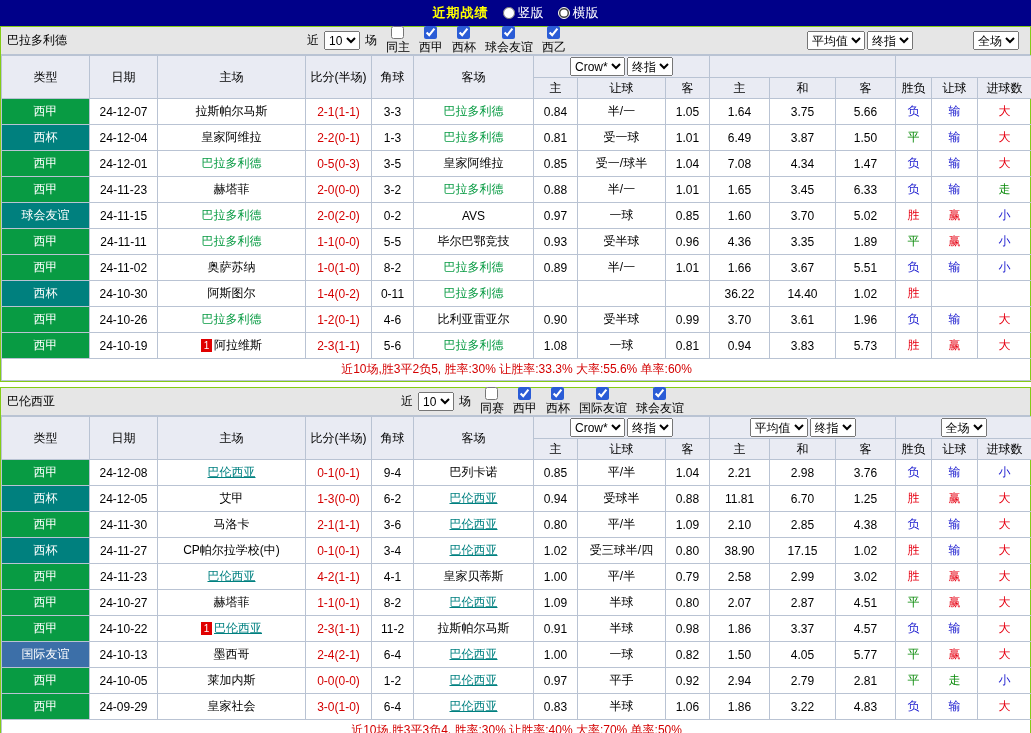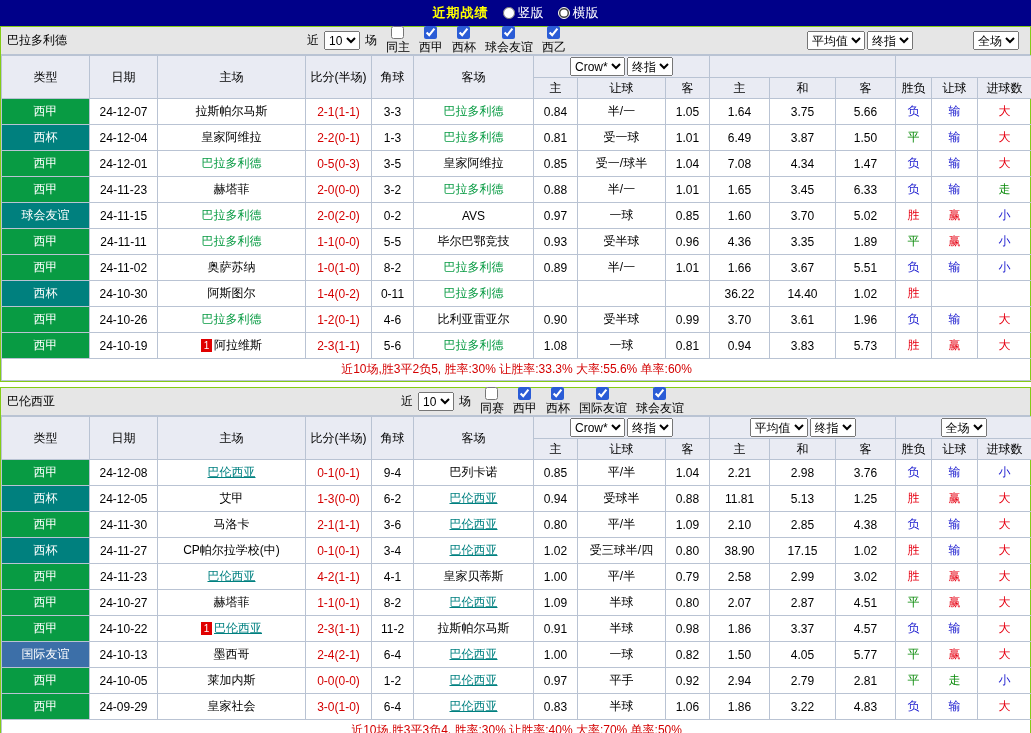--- a/index.html
+++ b/index.html
@@ -414,21 +414,21 @@
             <td class="type-cell" style="background: rgb(0, 128, 126);">西杯</td>
             <td>24-12-05</td>
             <td class="team-cell"><span>艾甲</span></td>
             <td class="score">1-3(0-0)</td>
             <td>6-2</td>
             <td class="team-cell"><span style="color: rgb(0, 128, 128); text-decoration: underline;">巴伦西亚</span></td>
             <td>0.94</td>
             <td>受球半</td>
             <td>0.88</td>
             <td>11.81</td>
-            <td>5.13</td>
+            <td>6.70</td>
             <td>1.25</td>
             <td style="color: rgb(230, 0, 18);">胜</td>
             <td style="color: rgb(230, 0, 18);">赢</td>
             <td style="color: rgb(230, 0, 18);">大</td>
           </tr>
           <tr class="match-row">
             <td class="type-cell" style="background: rgb(8, 155, 67);">西甲</td>
             <td>24-11-30</td>
             <td class="team-cell"><span>马洛卡</span></td>
             <td class="score">2-1(1-1)</td>

